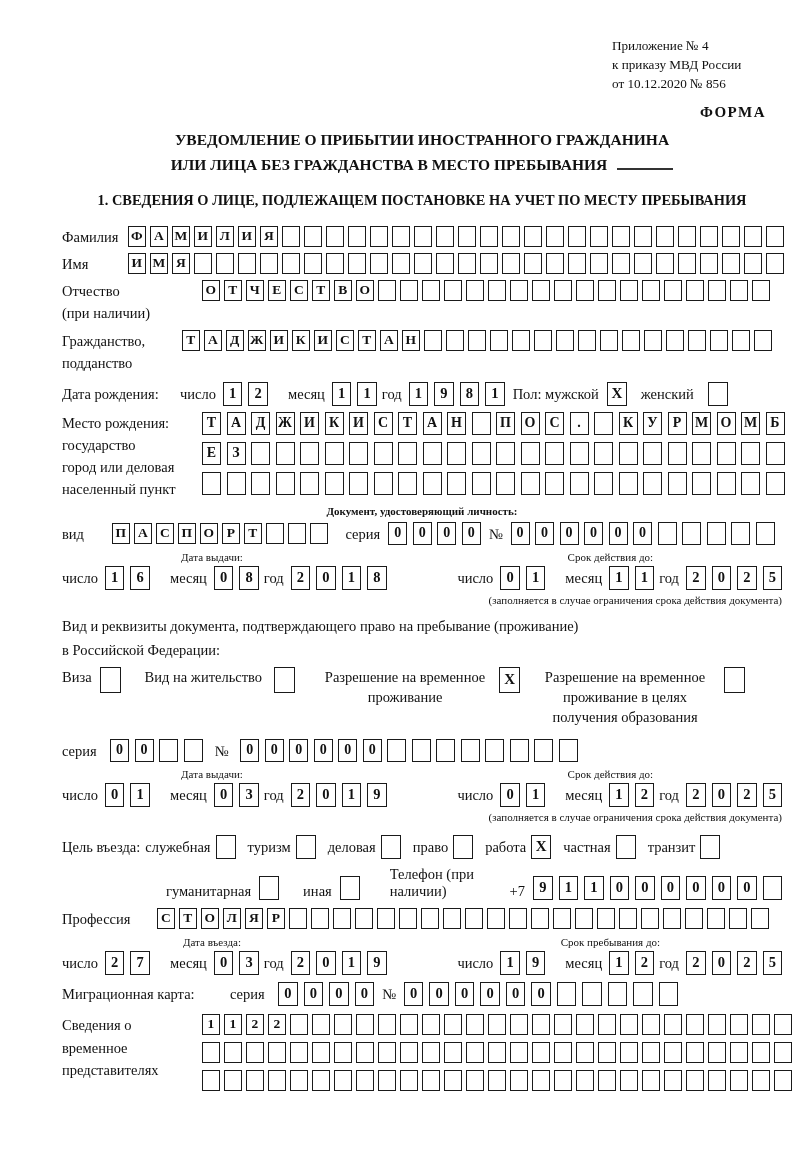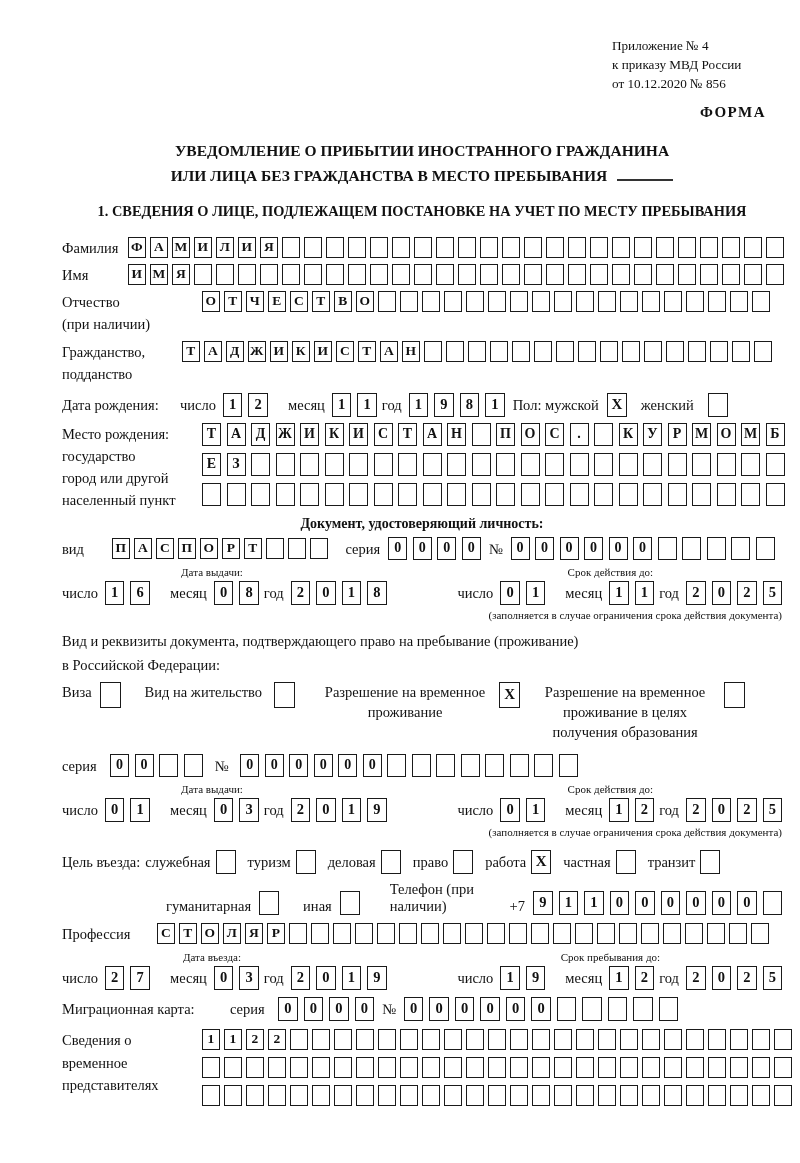--- a/index.html
+++ b/index.html
@@ -9,21 +9,21 @@
     font-family:"Liberation Serif", serif; color:#111;
   }
   .page { width:800px; height:1163px; padding:36px 18px 20px 62px; }
 
   
   .topref { width:168px; margin-left:auto; margin-right:2px; font-size:13.2px; line-height:19px; }
   .topref .amend { margin-top:5px; }
   .forma { text-align:right; padding-right:16px; margin-top:11px; font-weight:bold; font-size:15px; letter-spacing:1.5px; }
 
   
-  .title { text-align:center; font-weight:bold; font-size:15.5px; line-height:25px; margin-top:17px; }
+  .title { text-align:center; font-weight:bold; font-size:15.5px; line-height:25px; margin-top:6px; }
   .blank-line { display:inline-block; width:56px; border-bottom:2px solid #333; height:14px; margin-left:10px; }
   .sec-heading { text-align:center; font-weight:bold; font-size:14.4px; margin-top:15px; }
 
   
   .form { margin-top:17px; }
   .row { display:flex; align-items:flex-start; margin-bottom:5px; }
   .lbl { font-size:14.5px; line-height:22px; flex-shrink:0; }
   .lbl2 { font-size:14.5px; line-height:22px; }
   .w66 { width:66px; } .w140 { width:140px; } .w120 { width:120px; }
 
@@ -269,21 +269,21 @@
       <span class="lbl ml8">Пол: мужской</span>
       <span class="cb cb--s ml8">X</span>
       <span class="lbl ml14">женский</span>
       <span class="cb cb--s ml14"></span>
     </div>
 
     <div class="row mt6">
       <span class="lbl w140">
         <span style="display:block">Место рождения:</span>
         <span style="display:block">государство</span>
-        <span style="display:block">город или другой</span>
+        <span style="display:block">город или деловая</span>
         <span style="display:block">населенный пункт</span>
       </span>
       <span>
         <span class="cells cells--w" style="display:flex; margin-bottom:7px">
             <span class="cell">Т</span>
             <span class="cell">А</span>
             <span class="cell">Д</span>
             <span class="cell">Ж</span>
             <span class="cell">И</span>
             <span class="cell">К</span>
@@ -354,21 +354,21 @@
             <span class="cell"></span>
             <span class="cell"></span>
             <span class="cell"></span>
             <span class="cell"></span>
             <span class="cell"></span>
             <span class="cell"></span>
           </span>
       </span>
     </div>
 
-    <div class="sec-heading" style="margin-top:2px; font-size:14px">Документ, удостоверяющий личность:</div>
+    <div class="sec-heading" style="margin-top:2px; font-size:11px">Документ, удостоверяющий личность:</div>
 
     <div class="row" style="margin-top:5px; align-items:center">
       <span class="lbl" style="width:50px">вид</span>
       <span class="cells">
           <span class="cell">П</span>
           <span class="cell">А</span>
           <span class="cell">С</span>
           <span class="cell">П</span>
           <span class="cell">О</span>
           <span class="cell">Р</span>

